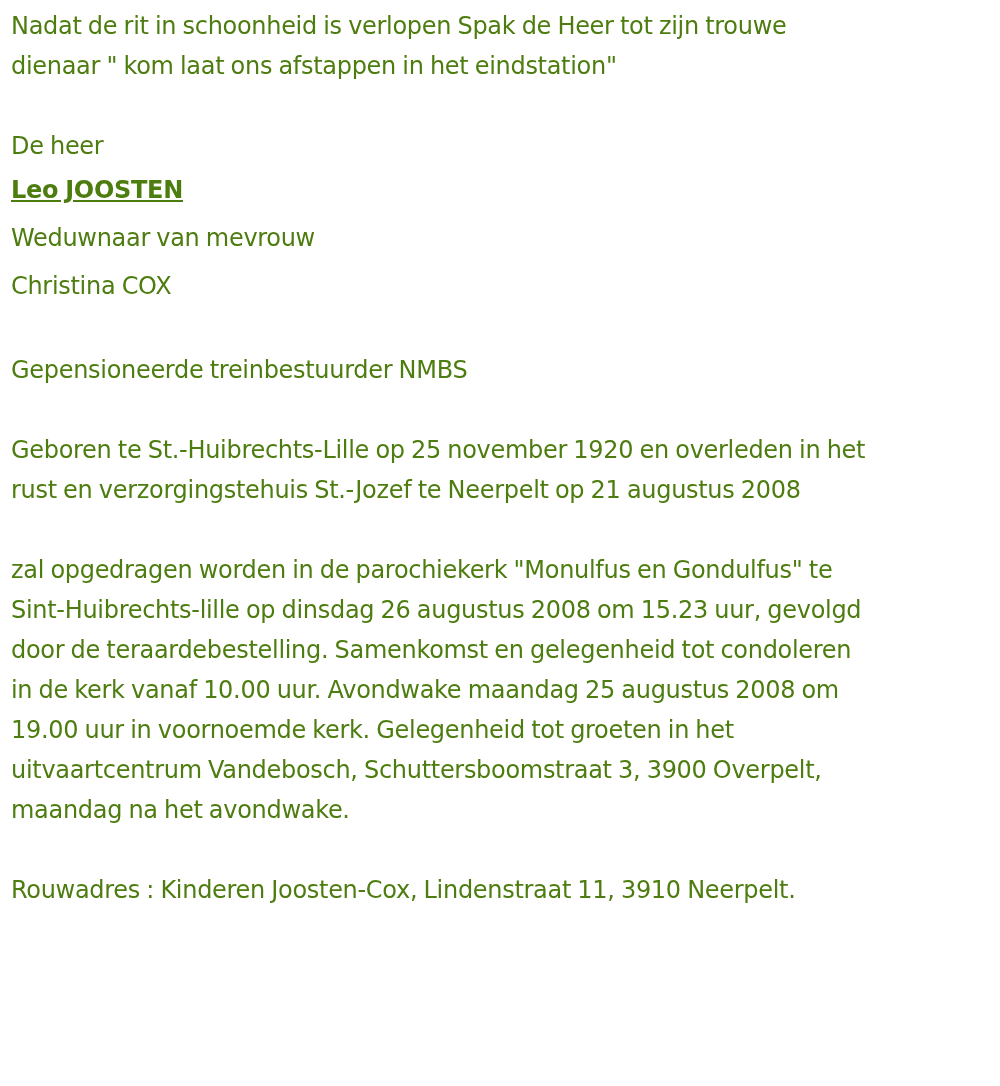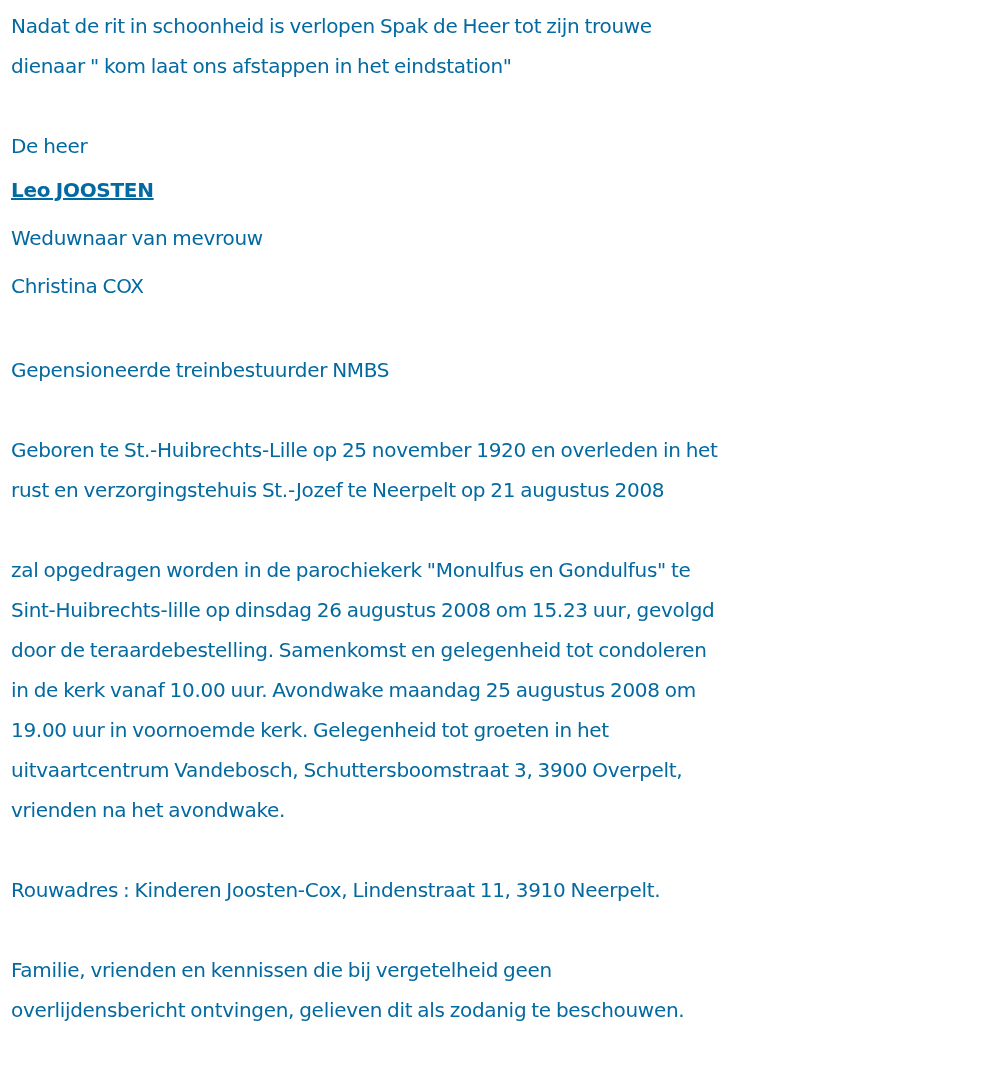--- a/index.html
+++ b/index.html
@@ -1,22 +1,22 @@
 <!DOCTYPE html>
 <html><head>
 <meta charset="utf-8">
 <style>
   html, body { margin:0; padding:0; background:#ffffff; }
   body { width:1000px; height:1086px; overflow:hidden; }
   .doc {
     padding: 6px 2px 0 11px;
     font-family: "DejaVu Sans", sans-serif;
-    font-size: 20px;
+    font-size: 24px;
     line-height: 40px;
-    color: #0369a1;
+    color: #4d7c0f;
     letter-spacing: -0.3px;
     word-spacing: -1px;
   }
   .doc p { margin:0; white-space: pre-wrap; }
   .gap { height:40px; }
   .bold { font-weight: bold; text-decoration: underline; }
   .line48 { line-height: 48px; }
 </style>
 </head>
 <body>
@@ -39,22 +39,18 @@
     <p>rust en verzorgingstehuis St.-Jozef te Neerpelt op 21 augustus 2008</p>
   </div>
   <div class="gap"></div>
   <div>
     <p>zal opgedragen worden in de parochiekerk "Monulfus en Gondulfus" te</p>
     <p>Sint-Huibrechts-lille op dinsdag 26 augustus 2008 om 15.23 uur, gevolgd</p>
     <p>door de teraardebestelling. Samenkomst en gelegenheid tot condoleren</p>
     <p>in de kerk vanaf 10.00 uur. Avondwake maandag 25 augustus 2008 om</p>
     <p>19.00 uur in voornoemde kerk. Gelegenheid tot groeten in het</p>
     <p>uitvaartcentrum Vandebosch, Schuttersboomstraat 3, 3900 Overpelt,</p>
-    <p>vrienden na het avondwake.</p>
+    <p>maandag na het avondwake.</p>
   </div>
   <div class="gap"></div>
   <p>Rouwadres : Kinderen Joosten-Cox, Lindenstraat 11, 3910 Neerpelt.</p>
   <div class="gap"></div>
-  <div>
-    <p>Familie, vrienden en kennissen die bij vergetelheid geen</p>
-    <p>overlijdensbericht ontvingen, gelieven dit als zodanig te beschouwen.</p>
-  </div>
 </div>
 
 </body></html>

